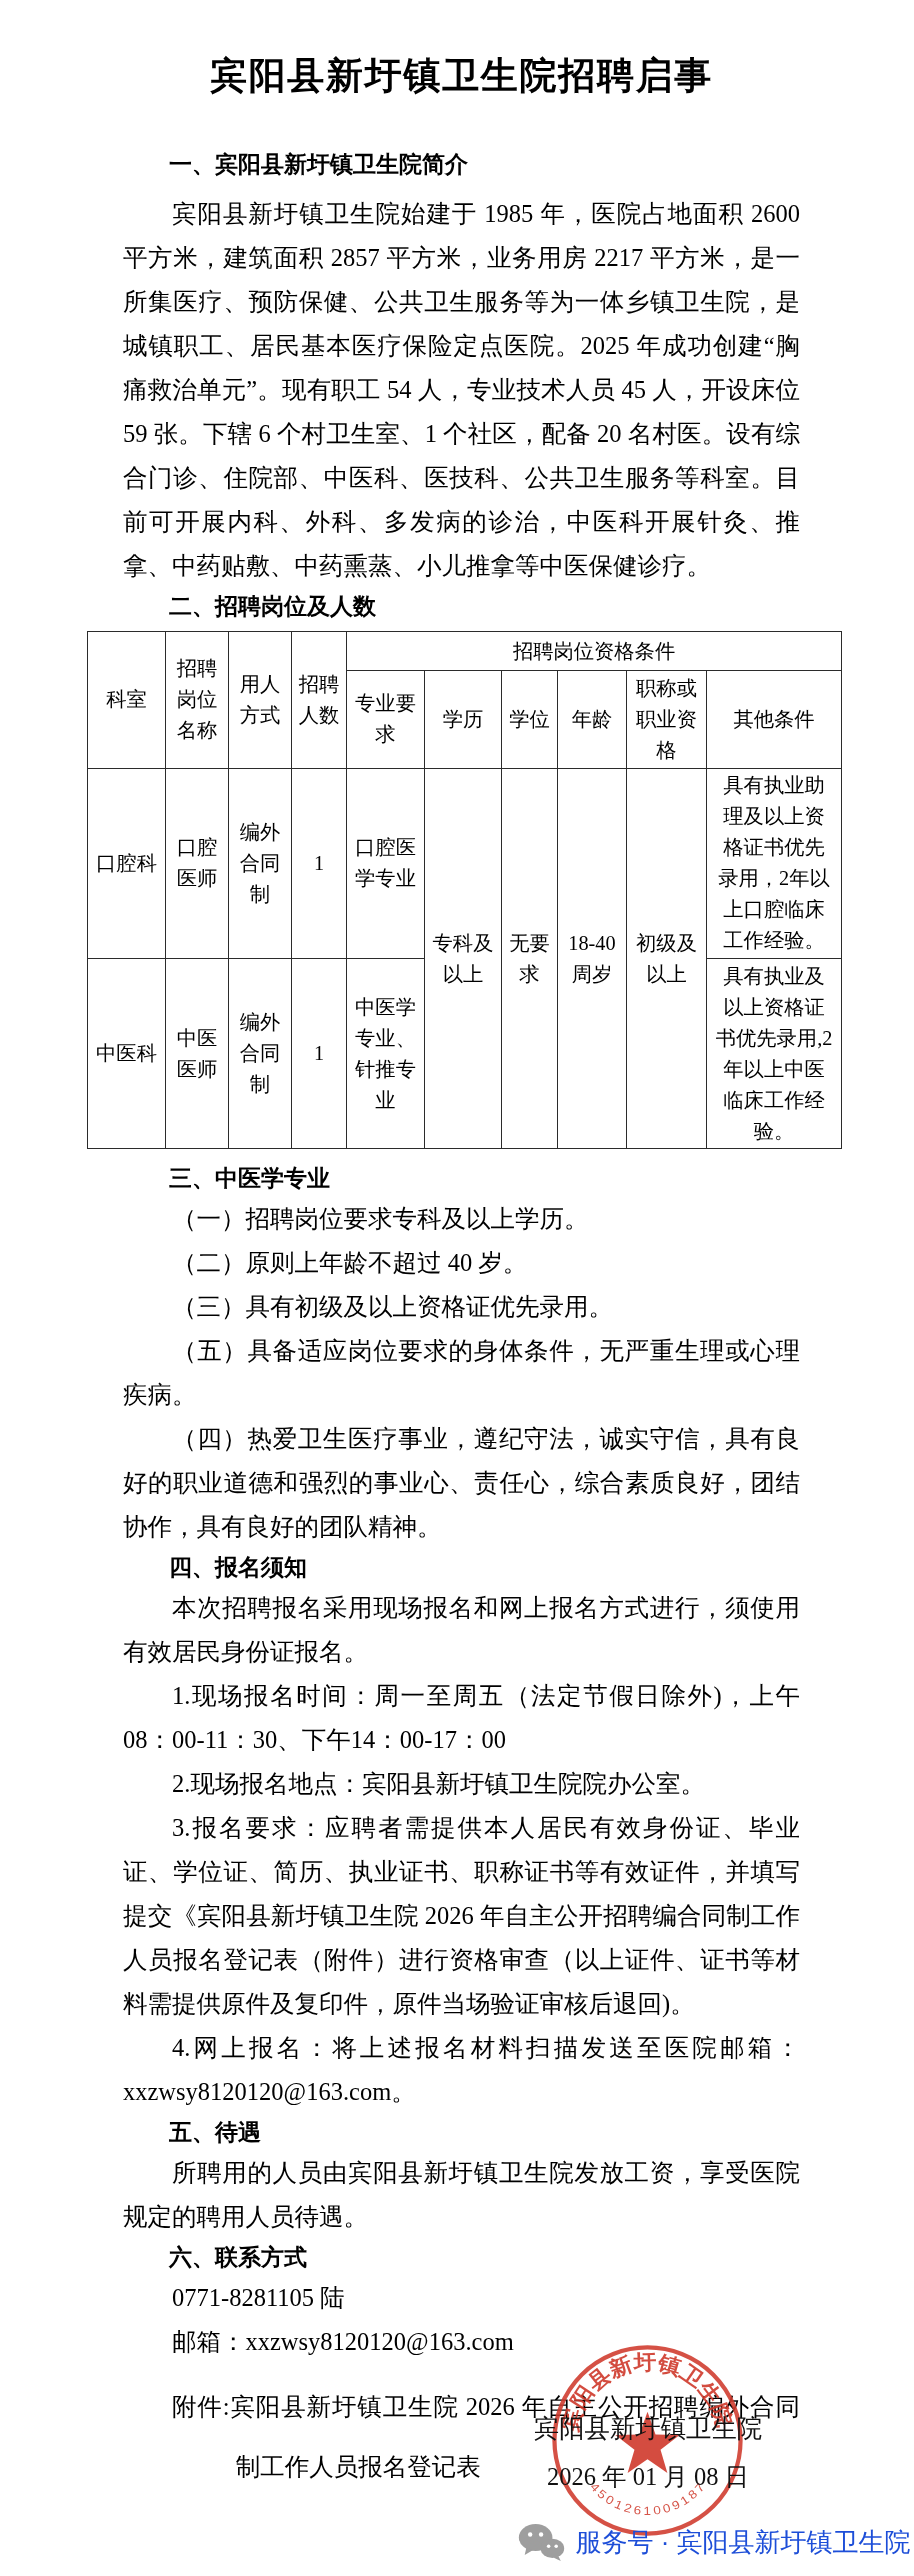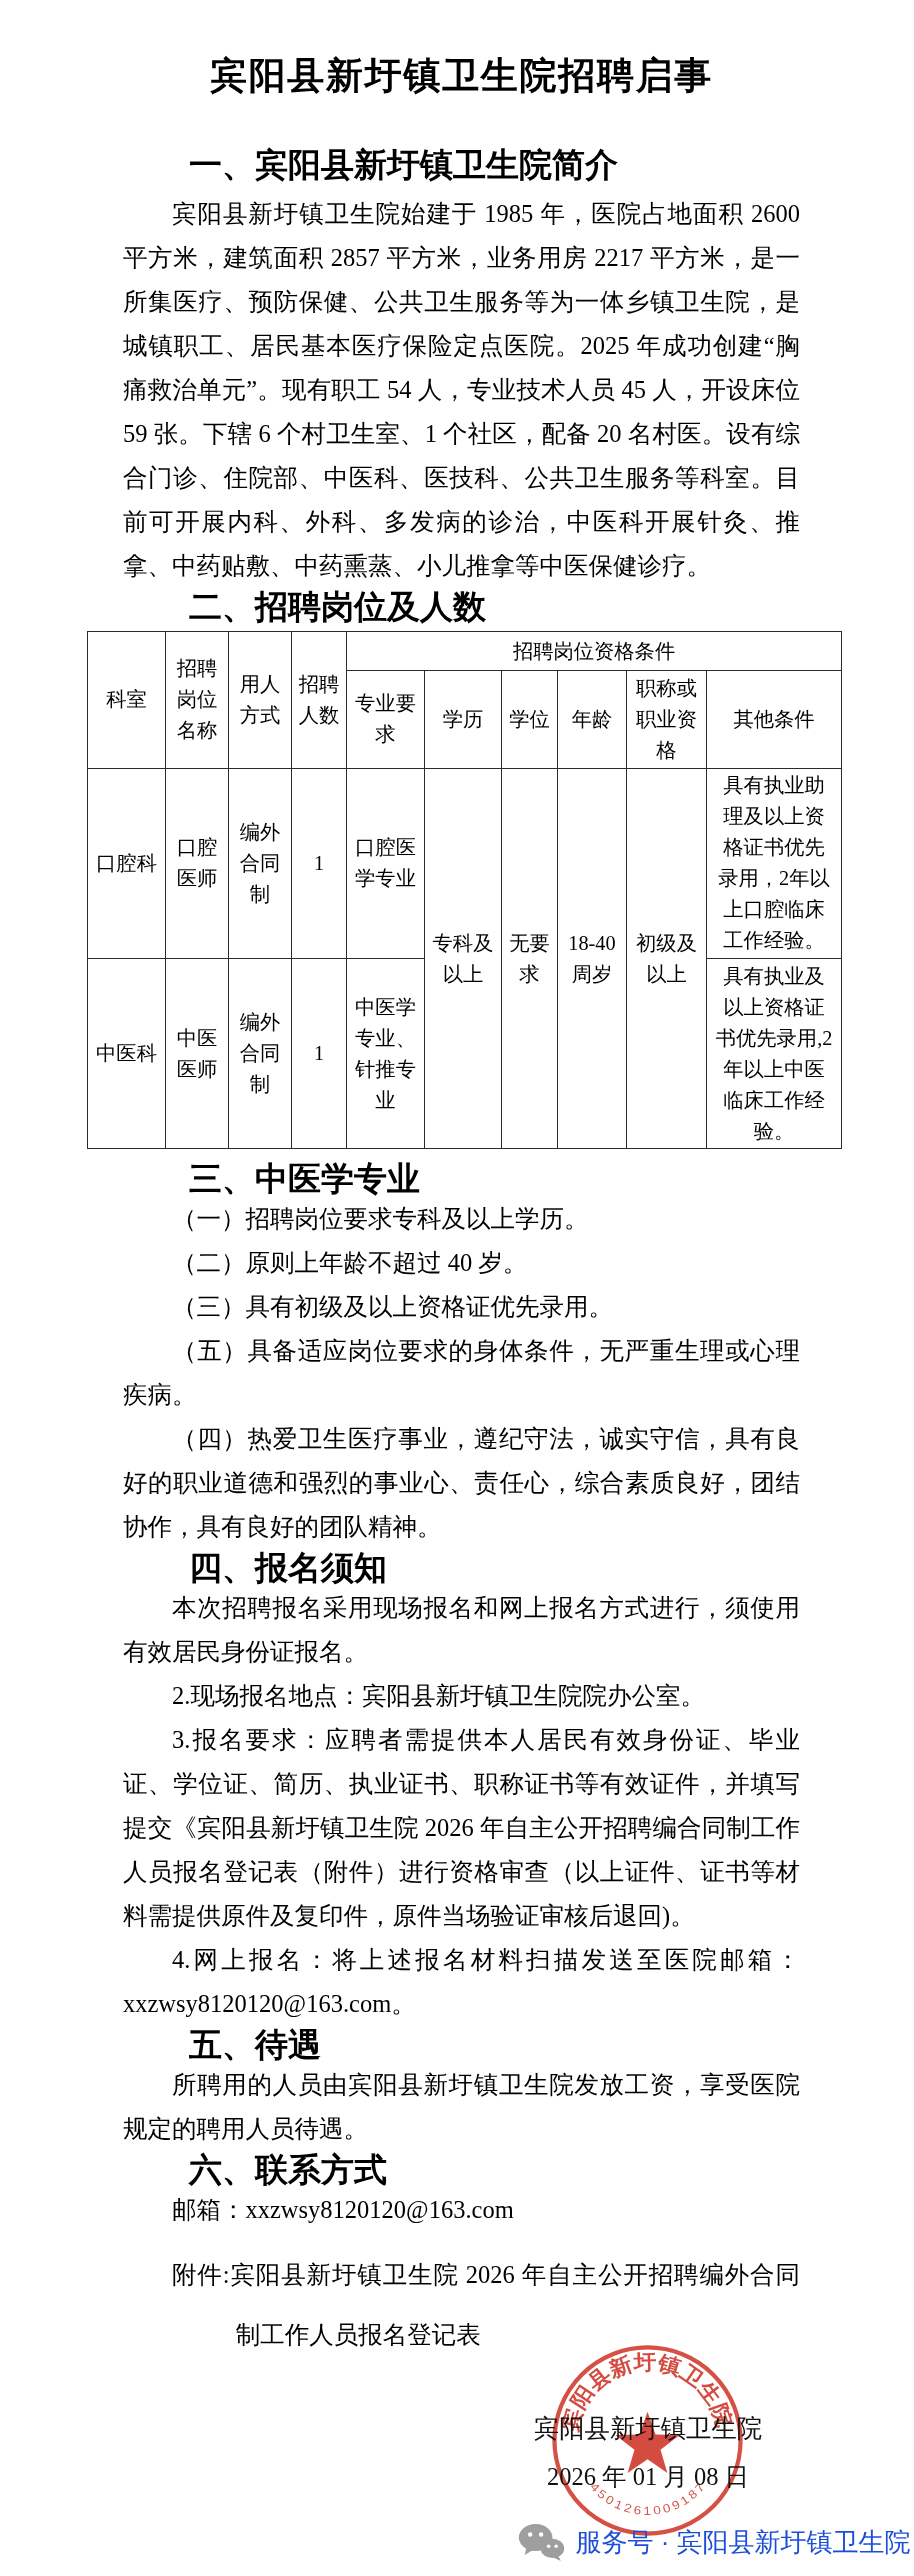--- a/index.html
+++ b/index.html
@@ -19,21 +19,21 @@
     font-weight:bold;
     font-size:37px;
     line-height:49px;
     text-align:center;
     letter-spacing:1.7px;
   }
 
   .sec-heading {
     font-family:Liberation Sans, sans-serif;
     font-weight:bold;
-    font-size:33px;
+    font-size:23px;
     line-height:37px;
     padding-left:2em;
     margin:0;
   }
   .sec-heading.first { margin-top:46px; }
 
   .body-text {
     font-size:24.5px;
     line-height:44px;
     text-align:justify;
@@ -171,28 +171,30 @@
 
     <p class="sec-heading" style="margin-top:10.2px">三、中医学专业</p>
     <p class="body-text indent">（一）招聘岗位要求专科及以上学历。</p>
     <p class="body-text indent">（二）原则上年龄不超过 40 岁。</p>
     <p class="body-text indent">（三）具有初级及以上资格证优先录用。</p>
     <p class="body-text indent">（五）具备适应岗位要求的身体条件，无严重生理或心理疾病。</p>
     <p class="body-text indent">（四）热爱卫生医疗事业，遵纪守法，诚实守信，具有良好的职业道德和强烈的事业心、责任心，综合素质良好，团结协作，具有良好的团队精神。</p>
 
     <p class="sec-heading">四、报名须知</p>
     <p class="body-text indent">本次招聘报名采用现场报名和网上报名方式进行，须使用有效居民身份证报名。</p>
+    <p class="body-text indent">1.现场报名时间：周一至周五（法定节假日除外)，上午08：00-11：30、下午14：00-17：00</p>
     <p class="body-text indent">2.现场报名地点：宾阳县新圩镇卫生院院办公室。</p>
     <p class="body-text indent">3.报名要求：应聘者需提供本人居民有效身份证、毕业证、学位证、简历、执业证书、职称证书等有效证件，并填写提交《宾阳县新圩镇卫生院 2026 年自主公开招聘编合同制工作人员报名登记表（附件）进行资格审查（以上证件、证书等材料需提供原件及复印件，原件当场验证审核后退回)。</p>
     <p class="body-text indent">4.网上报名：将上述报名材料扫描发送至医院邮箱：xxzwsy8120120@163.com。</p>
 
     <p class="sec-heading">五、待遇</p>
     <p class="body-text indent">所聘用的人员由宾阳县新圩镇卫生院发放工资，享受医院规定的聘用人员待遇。</p>
 
     <p class="sec-heading">六、联系方式</p>
+    <p class="body-text" style="padding-left:2em">0771-8281105 陆</p>
     <p class="body-text" style="padding-left:2em">邮箱：xxzwsy8120120@163.com</p>
 
     <p class="attachment">附件:宾阳县新圩镇卫生院 2026 年自主公开招聘编外合同制工作人员报名登记表</p>
   </div>
 
   <div class="seal">
     <svg width="203" height="203" viewBox="0 0 240 240">
       <defs>
         <path id="seal-arc-top" d="M 36.3 112.7 A 84 84 0 0 1 203.7 112.7" fill="none"></path>
         <path id="seal-arc-bottom" d="M 47.9 170.5 A 88 88 0 0 0 192.1 170.5" fill="none"></path>

